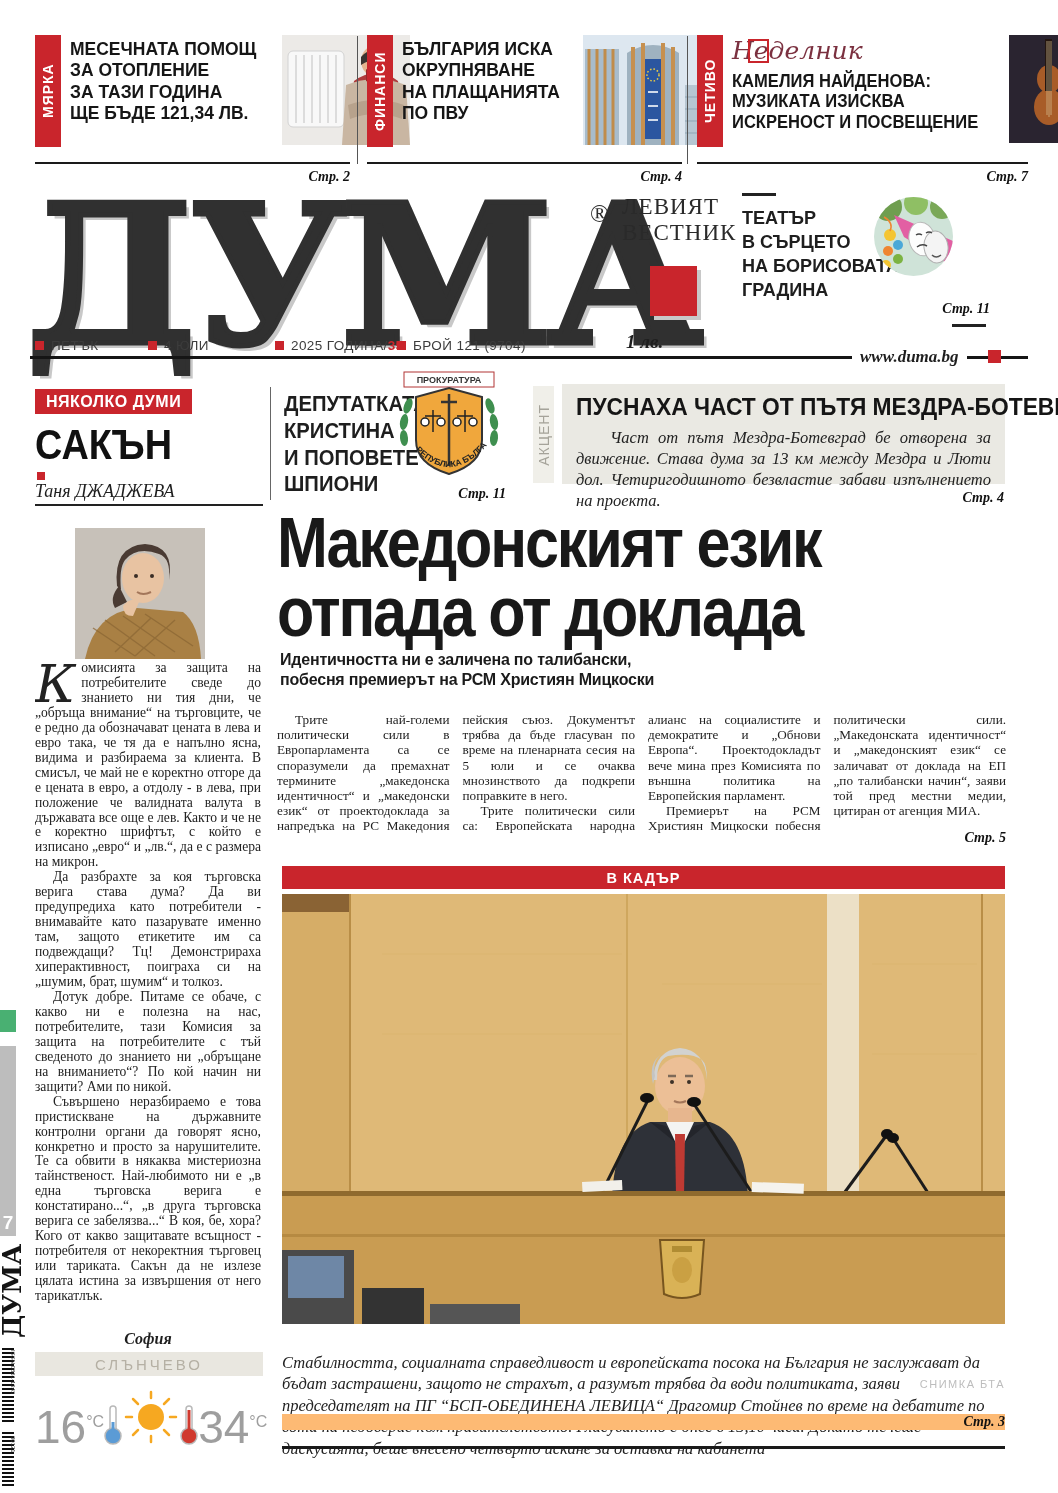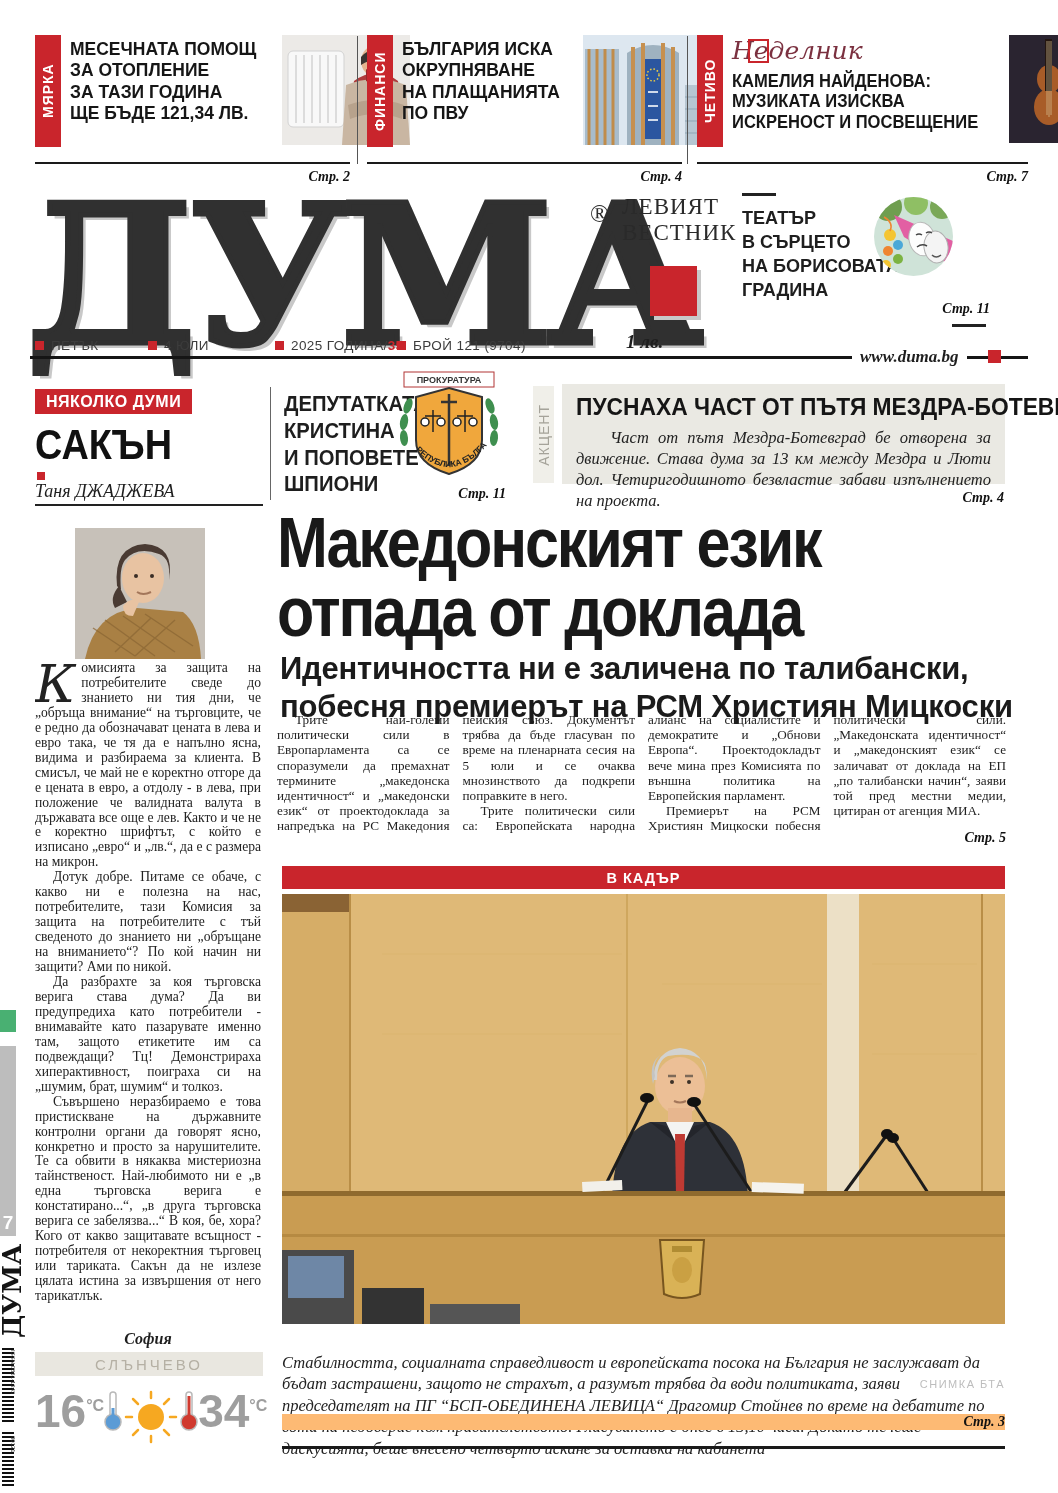--- a/index.html
+++ b/index.html
@@ -61,40 +61,40 @@
   .ak-box{background:#eae9e3;box-sizing:border-box;padding:9px 14px 8px;}
   .ak-head{font-family:"Liberation Sans",sans-serif;font-weight:bold;font-size:24px;
            transform:scaleX(.95);transform-origin:left top;color:#151515;white-space:nowrap;}
   .ak-body{margin-top:6px;font-style:italic;font-size:16.5px;line-height:1.28;
            text-align:justify;text-indent:34px;color:#222;}
 
   
   .hl{font-family:"Liberation Sans",sans-serif;font-weight:bold;font-size:71px;line-height:1;
       letter-spacing:-2.5px;transform:scaleX(.86);transform-origin:left top;color:#191919;
       white-space:nowrap;}
-  .sub{font-family:"Liberation Sans",sans-serif;font-weight:bold;font-size:31px;line-height:1.22;
+  .sub{font-family:"Liberation Sans",sans-serif;font-weight:bold;font-size:16px;line-height:1.22;
        letter-spacing:-.2px;color:#1b1b1b;}
   .cols{display:flex;gap:13px;}
   .col{flex:1;font-size:13.2px;line-height:1.15;text-align:justify;color:#222;}
   .col p{margin:0;}
   .col p.ind{text-indent:18px;}
   .vkadr{background:#c9252c;color:#fff;display:flex;align-items:center;justify-content:center;
          font-family:"Liberation Sans",sans-serif;font-weight:bold;font-size:14.5px;letter-spacing:1px;}
   .credit{font-family:"Liberation Sans",sans-serif;font-size:11px;color:#bdbdbd;letter-spacing:1.5px;margin-top:48px;}
   .caption{font-style:italic;font-size:16.5px;line-height:1.3;color:#222;}
 
   
   .op-text{font-size:13.6px;line-height:1.1;text-align:justify;color:#222;}
   .op-text p{margin:0;}
   .op-text p.ind{text-indent:18px;}
   .dropcap{float:left;font-family:"DejaVu Serif",serif;font-style:italic;font-size:52px;
            line-height:40px;padding:3px 6px 0 0;}
   .w-banner{background:#e9e7e0;height:24px;display:flex;align-items:center;justify-content:center;
             color:#b5b0a4;font-family:"Liberation Sans",sans-serif;font-size:15px;letter-spacing:3px;}
-  .w-row{display:flex;align-items:flex-start;justify-content:space-between;margin-top:12px;font-weight:bold;}
+  .w-row{display:flex;align-items:flex-end;justify-content:space-between;margin-top:12px;}
   .temp{font-family:"Liberation Sans",sans-serif;color:#9e9e9e;font-size:46px;line-height:1;}
   .temp sup{font-size:16px;}
 
   
   .sp-green{background:#49b072;}
   .sp-grey{background:#bdbdbd;color:#fff;display:flex;align-items:flex-end;justify-content:center;
            font-family:"Liberation Sans",sans-serif;font-weight:bold;font-size:19px;
            padding-bottom:2px;box-sizing:border-box;}
   .sp-logo{font-family:"DejaVu Serif",serif;font-weight:bold;font-size:26px;color:#141414;}
   .barcode{background:repeating-linear-gradient(to bottom,#111 0 2px,#fff 2px 4px);}
@@ -443,22 +443,22 @@
       <path d="M44,58 Q34,70 40,80 L52,74 Z" fill="#4a3b33"></path>
       <circle cx="61" cy="48" r="2" fill="#3a2e26"></circle>
         <circle cx="77" cy="48" r="2" fill="#3a2e26"></circle>
       <path d="M62,64 Q68,68 76,64" stroke="#a3765a" stroke-width="2" fill="none"></path>
       <path d="M48,78 Q56,68 64,74 L58,88 Q48,88 48,78" fill="#e8c3a2"></path>
     </svg>
   </div>
 
   <div class="abs op-text" style="left:35px;top:661px;width:226px;height:666px;overflow:hidden;">
     <p><span class="dropcap">К</span><span>омисията за защита на потребителите сведе до знанието ни тия дни, че „обръща внимание“ на търговците, че е редно да обозначават цената в лева и евро така, че тя да е напълно ясна, видима и разбираема за клиента. В смисъл, че май не е коректно отгоре да е цената в евро, а отдолу - в лева, при положение че валидната валута в държавата все още е лев. Както и че не е коректно шрифтът, с който е изписано „евро“ и „лв.“, да е с размера на микрон.</span></p>
+    <p class="ind">Да разбрахте за коя търговска верига става дума? Да ви предупредиха като потребители - внимавайте като пазарувате именно там, защото етикетите им са подвеждащи? Тц! Демонстрираха хиперактивност, поиграха си на „шумим, брат, шумим“ и толкоз.</p>
     <p class="ind">Дотук добре. Питаме се обаче, с какво ни е полезна на нас, потребителите, тази Комисия за защита на потребителите с тъй сведеното до знанието ни „обръщане на вниманието“? По кой начин ни защити? Ами по никой.</p>
-    <p class="ind">Да разбрахте за коя търговска верига става дума? Да ви предупредиха като потребители - внимавайте като пазарувате именно там, защото етикетите им са подвеждащи? Тц! Демонстрираха хиперактивност, поиграха си на „шумим, брат, шумим“ и толкоз.</p>
     <p class="ind">Съвършено неразбираемо е това пристискване на държавните контролни органи да говорят ясно, конкретно и просто за нарушителите. Те са обвити в някаква мистериозна тайнственост. Най-любимото ни е „в една търговска верига е констатирано...“, „в друга търговска верига се забелязва...“ В коя, бе, хора? Кого от какво защитавате всъщност - потребителя от некоректния търговец или тариката. Сакън да не излезе цялата истина за извършения от него тарикатлък.</p>
   </div>
   <div class="abs b it" style="left:35px;top:1330px;width:226px;text-align:center;font-size:16px;">София</div>
 
   <div class="abs" style="left:35px;top:1352px;width:228px;">
     <div class="w-banner">СЛЪНЧЕВО</div>
     <div class="w-row">
       <span class="temp"><span>16</span><sup>°C</sup></span>
       <span>
         <svg width="18" height="44" viewBox="0 0 18 44">

